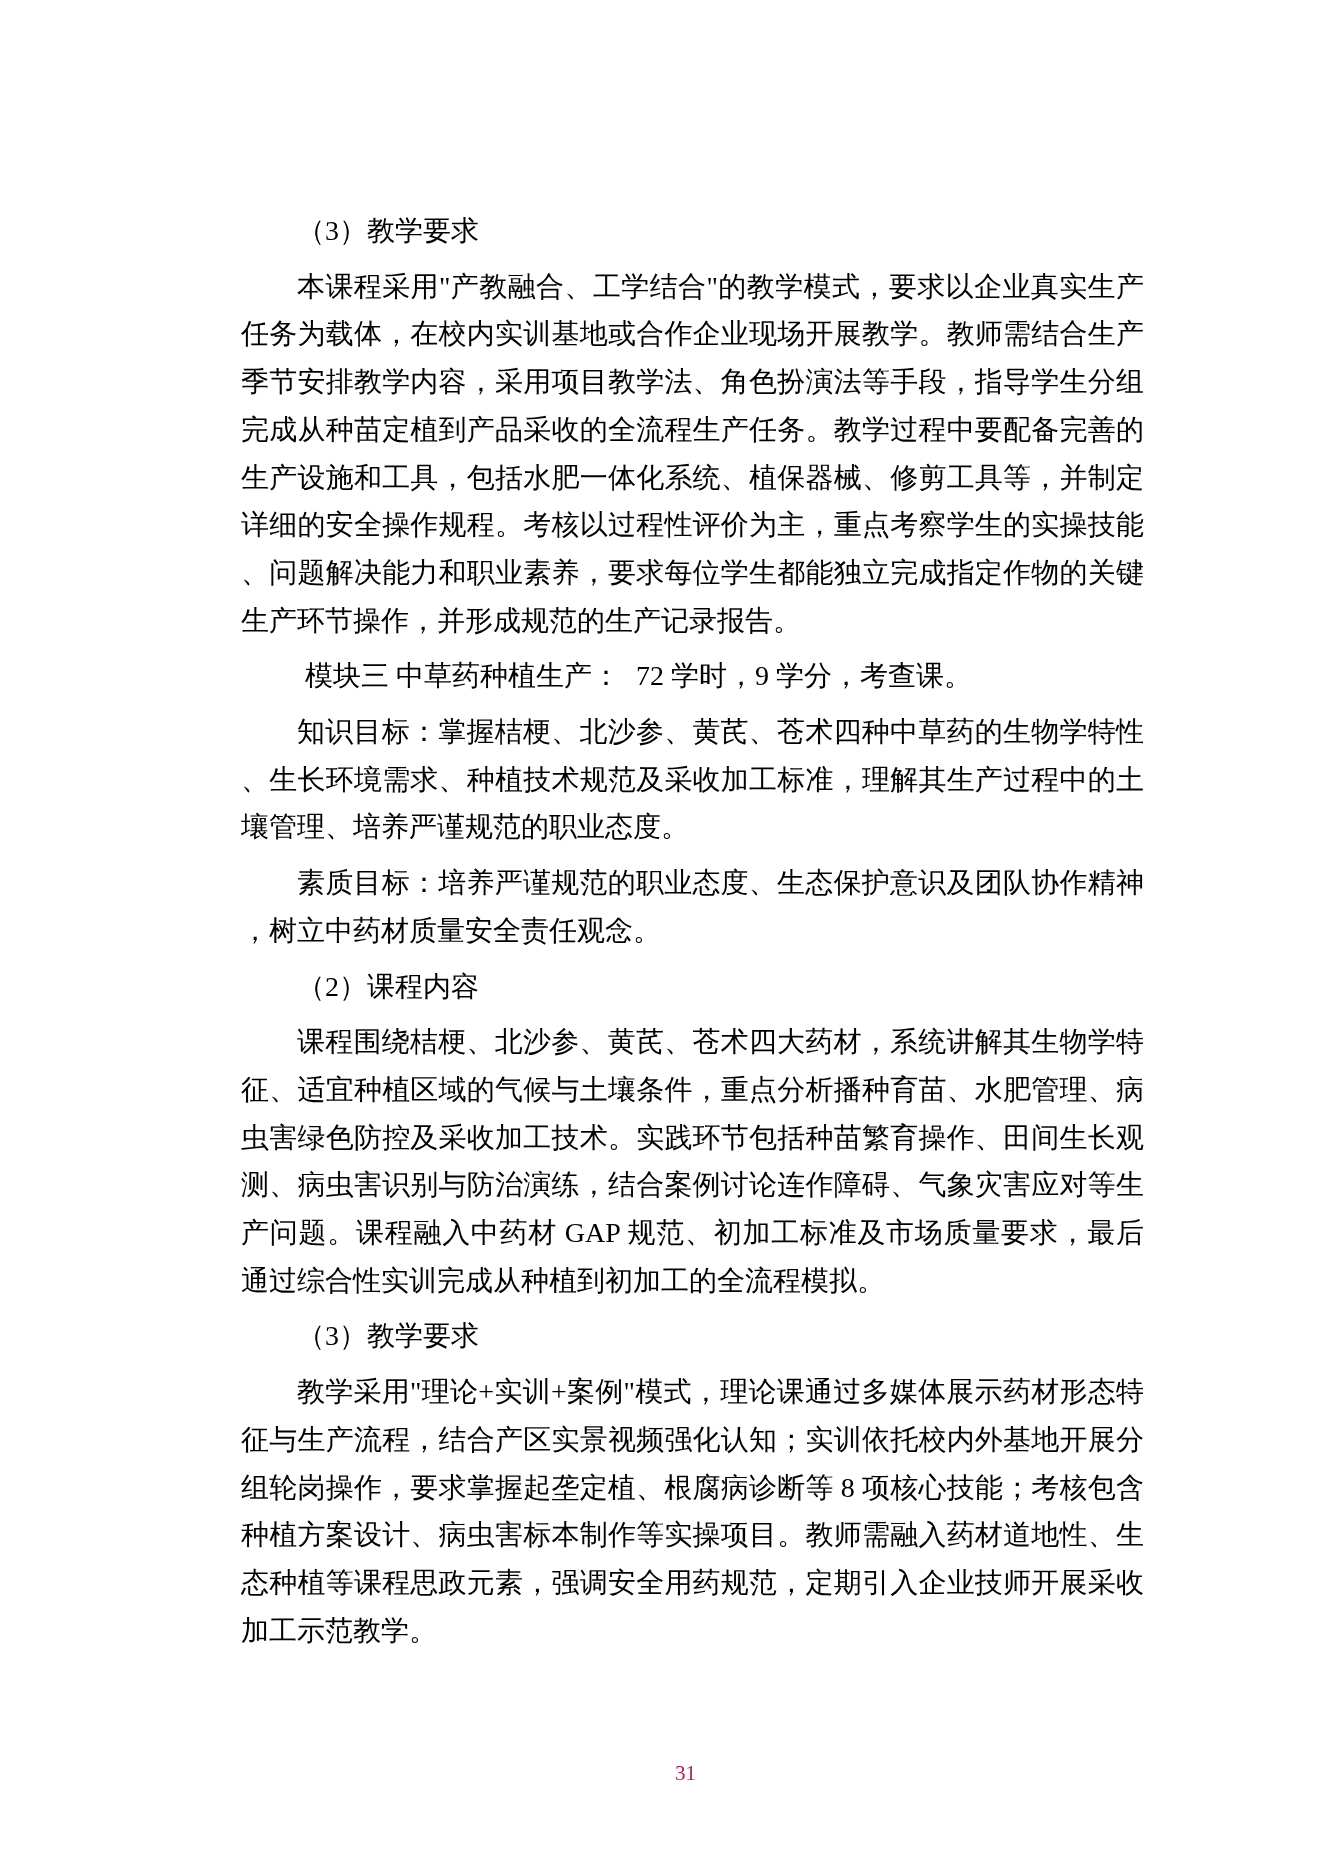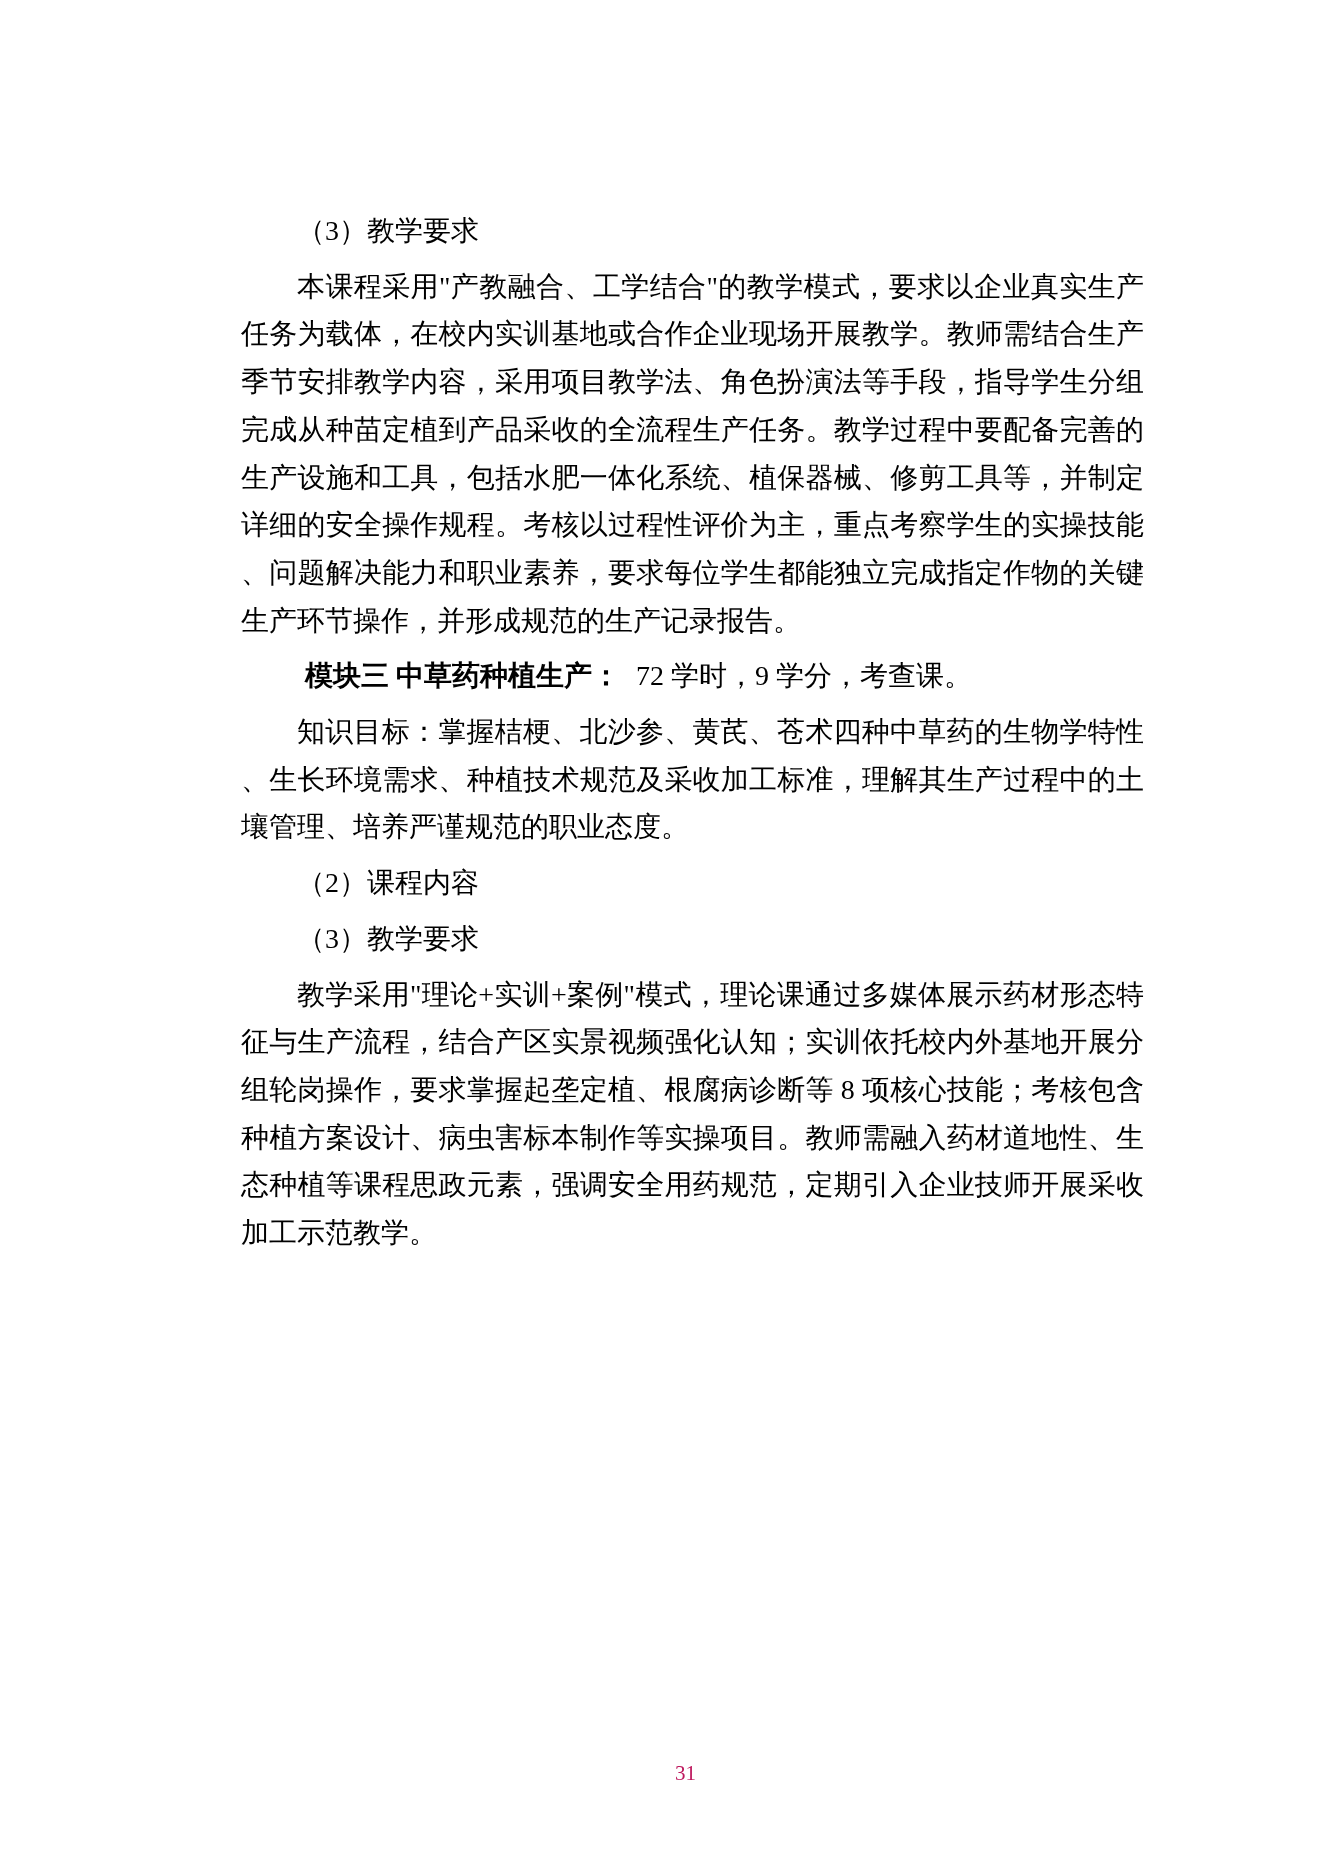--- a/index.html
+++ b/index.html
@@ -28,21 +28,21 @@
   .text-block p {
     font-size: 28px;
     line-height: 47.7px;
     text-align: justify;
     text-justify: inter-ideograph;
     text-indent: 2em;
     word-break: break-all;
     line-break: anywhere;
   }
   .text-block p strong {
-    font-weight: bold;
+    font-weight: normal;
   }
   .page-footer {
     position: absolute;
     top: 1729px;
     left: 0;
     width: 100%;
     text-align: center;
   }
   .page-footer span {
     font-size: 21px;
@@ -58,23 +58,25 @@
     <p>（3）教学要求</p>
 
     <p>本课程采用"产教融合、工学结合"的教学模式，要求以企业真实生产任务为载体，在校内实训基地或合作企业现场开展教学。教师需结合生产季节安排教学内容，采用项目教学法、角色扮演法等手段，指导学生分组完成从种苗定植到产品采收的全流程生产任务。教学过程中要配备完善的生产设施和工具，包括水肥一体化系统、植保器械、修剪工具等，并制定详细的安全操作规程。考核以过程性评价为主，重点考察学生的实操技能、问题解决能力和职业素养，要求每位学生都能独立完成指定作物的关键生产环节操作，并形成规范的生产记录报告。</p>
 
     <p><strong>模块三 中草药种植生产：</strong><span>72 学时，9 学分，考查课。</span></p>
 
 
     <p>知识目标：掌握桔梗、北沙参、黄芪、苍术四种中草药的生物学特性、生长环境需求、种植技术规范及采收加工标准，理解其生产过程中的土壤管理、培养严谨规范的职业态度。</p>
 
 
+    <p>素质目标：培养严谨规范的职业态度、生态保护意识及团队协作精神，树立中药材质量安全责任观念。</p>
 
     <p>（2）课程内容</p>
 
+    <p>课程围绕桔梗、北沙参、黄芪、苍术四大药材，系统讲解其生物学特征、适宜种植区域的气候与土壤条件，重点分析播种育苗、水肥管理、病虫害绿色防控及采收加工技术。实践环节包括种苗繁育操作、田间生长观测、病虫害识别与防治演练，结合案例讨论连作障碍、气象灾害应对等生产问题。课程融入中药材 GAP 规范、初加工标准及市场质量要求，最后通过综合性实训完成从种植到初加工的全流程模拟。</p>
 
     <p>（3）教学要求</p>
 
     <p>教学采用"理论+实训+案例"模式，理论课通过多媒体展示药材形态特征与生产流程，结合产区实景视频强化认知；实训依托校内外基地开展分组轮岗操作，要求掌握起垄定植、根腐病诊断等 8 项核心技能；考核包含种植方案设计、病虫害标本制作等实操项目。教师需融入药材道地性、生态种植等课程思政元素，强调安全用药规范，定期引入企业技师开展采收加工示范教学。</p>
   </div>
 
   <div class="page-footer">
     <span>31</span>
   </div>
 

